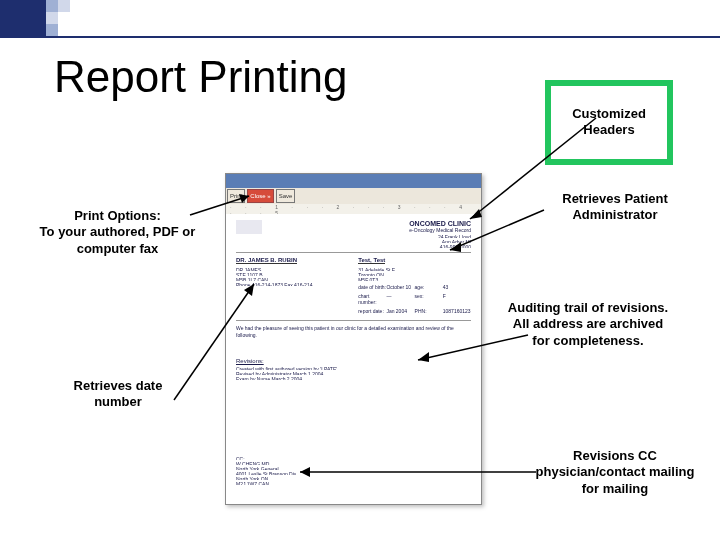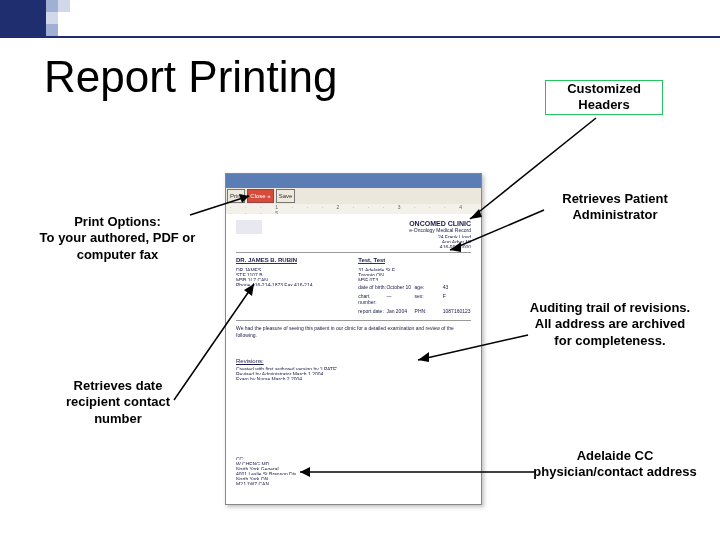--- a/index.html
+++ b/index.html
@@ -4,23 +4,23 @@
 <style>
 html,body{margin:0;padding:0;width:720px;height:540px;background:#fff;font-family:Arial,Helvetica,sans-serif;overflow:hidden}
 .slide{position:relative;width:720px;height:540px}
 .corner{position:absolute;top:0;left:0;width:46px;height:36px;background:#1e2e6e}
 .sq{position:absolute;background:#9fb0d4}
 .sq1{top:0;left:46px;width:12px;height:12px}
 .sq2{top:12px;left:46px;width:12px;height:12px;background:#d1d8ea}
 .sq3{top:24px;left:46px;width:12px;height:12px}
 .sq4{top:0;left:58px;width:12px;height:12px;background:#d1d8ea}
 .rule{position:absolute;top:36px;left:0;width:720px;height:2px;background:#1e2e6e}
-.title{position:absolute;top:52px;left:44px;font-size:44px;color:#000;font-weight:400;letter-spacing:0}
+.title{position:absolute;top:52px;left:54px;font-size:44px;color:#000;font-weight:400;letter-spacing:0}
 .annot{position:absolute;font-size:13px;font-weight:700;color:#000;text-align:center;line-height:1.25}
-.box{border:1px solid #22c55e;padding:0 8px}
+.box{border:6px solid #22c55e;padding:20px 8px}
 .shot{position:absolute;top:173px;left:225px;width:255px;height:330px;background:#fdfdfd;border:1px solid #888;box-shadow:2px 2px 4px rgba(0,0,0,.25)}
 .tb{position:absolute;top:0;left:0;right:0;height:14px;background:#5a7db5}
 .wb{position:absolute;top:14px;left:0;right:0;height:16px;background:#ece7dc;display:flex;align-items:center}
 .btn{height:12px;margin:0 1px;border:1px solid #777;background:#efe9dd;font-size:6px;display:flex;align-items:center;justify-content:center;padding:0 2px;color:#333}
 .btn.red{background:#d64b3a;color:#fff;border-color:#944}
 .ruler{position:absolute;top:30px;left:0;right:0;height:10px;background:#f3f1ea;border-bottom:1px solid #bbb;font-size:5px;color:#666;letter-spacing:6px;padding-left:4px}
 .page{position:absolute;top:40px;left:0;right:0;bottom:0;background:#fff;padding:6px 10px;font-size:5px;color:#1a1a4a}
 .hdr{display:flex;justify-content:space-between;border-bottom:1px solid #999;padding-bottom:3px;margin-bottom:4px}
 .hdr .l{font-weight:700;font-size:6px}
 .logo{width:26px;height:14px;background:#e8e8f0;display:inline-block;margin-right:3px;vertical-align:top}
@@ -46,43 +46,43 @@
   <div class="sq sq1"></div>
   <div class="sq sq2"></div>
   <div class="sq sq3"></div>
   <div class="sq sq4"></div>
   <div class="rule"></div>
 
   <div class="title">Report Printing</div>
 
   <div class="annot box" style="top:80px;left:545px;width:100px"><span>Customized Headers</span></div>
 
-  <div class="annot" style="top:214px;left:30px;width:175px">
+  <div class="annot" style="top:208px;left:30px;width:175px">
     <div>Print Options:</div>
     <div>To your authored, PDF or</div>
     <div>computer fax</div>
   </div>
 
   <div class="annot" style="top:191px;left:540px;width:150px"><span>Retrieves Patient Administrator</span></div>
 
-  <div class="annot" style="top:300px;left:510px;width:200px">
+  <div class="annot" style="top:300px;left:488px;width:200px">
     <div>Auditing trail of revisions.</div>
     <div>All address are archived</div>
     <div>for completeness.</div>
   </div>
 
   <div class="annot" style="top:378px;left:48px;width:140px">
     <div>Retrieves date</div>
-    <div>recipient contact</div>
     <div>number</div>
   </div>
 
   <div class="annot" style="top:448px;left:520px;width:190px">
-    <div>Adelaide CC</div>
-    <div>physician/contact address</div>
+    <div>Revisions CC</div>
+    <div>physician/contact mailing</div>
+    <div>for mailing</div>
   </div>
 
   <div class="shot">
     <div class="tb"></div>
     <div class="wb">
       <div class="btn">Print</div>
       <div class="btn red">Close »</div>
       <div class="btn">Save</div>
     </div>
     <div class="ruler">· · · 1 · · · 2 · · · 3 · · · 4 · · · 5</div>

